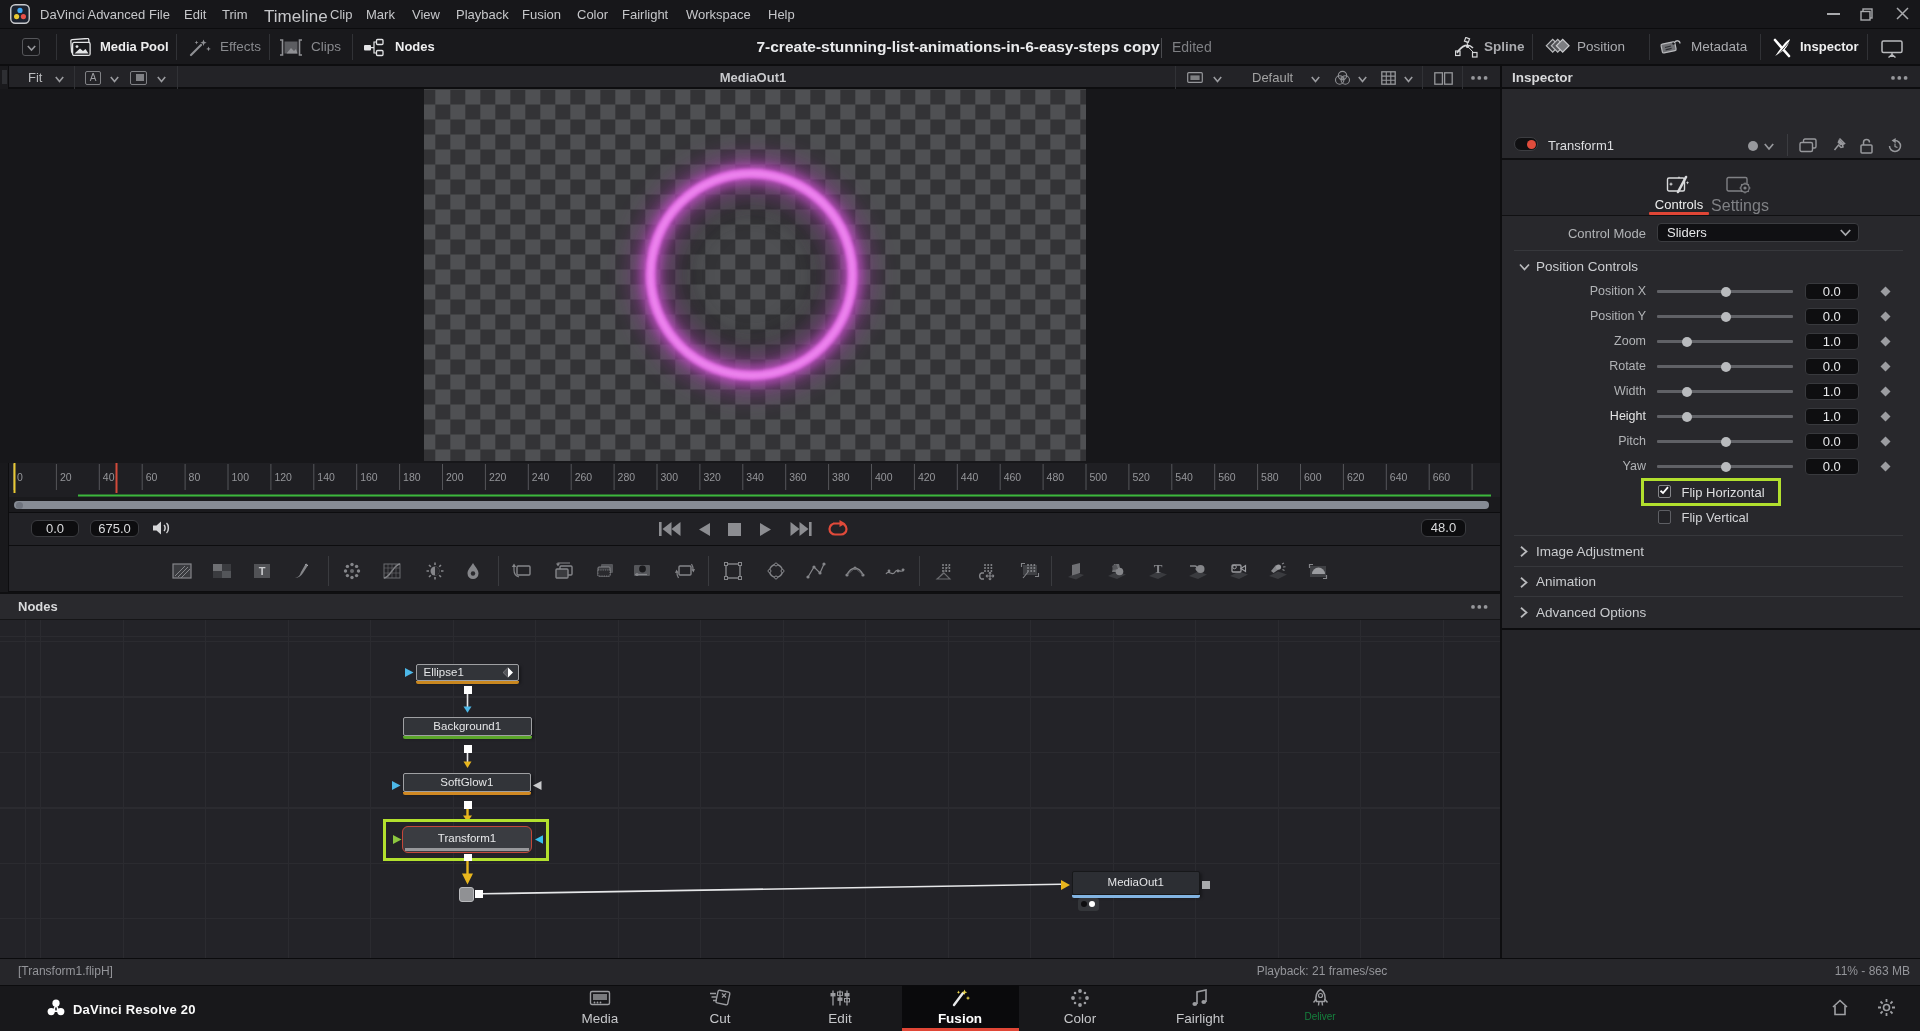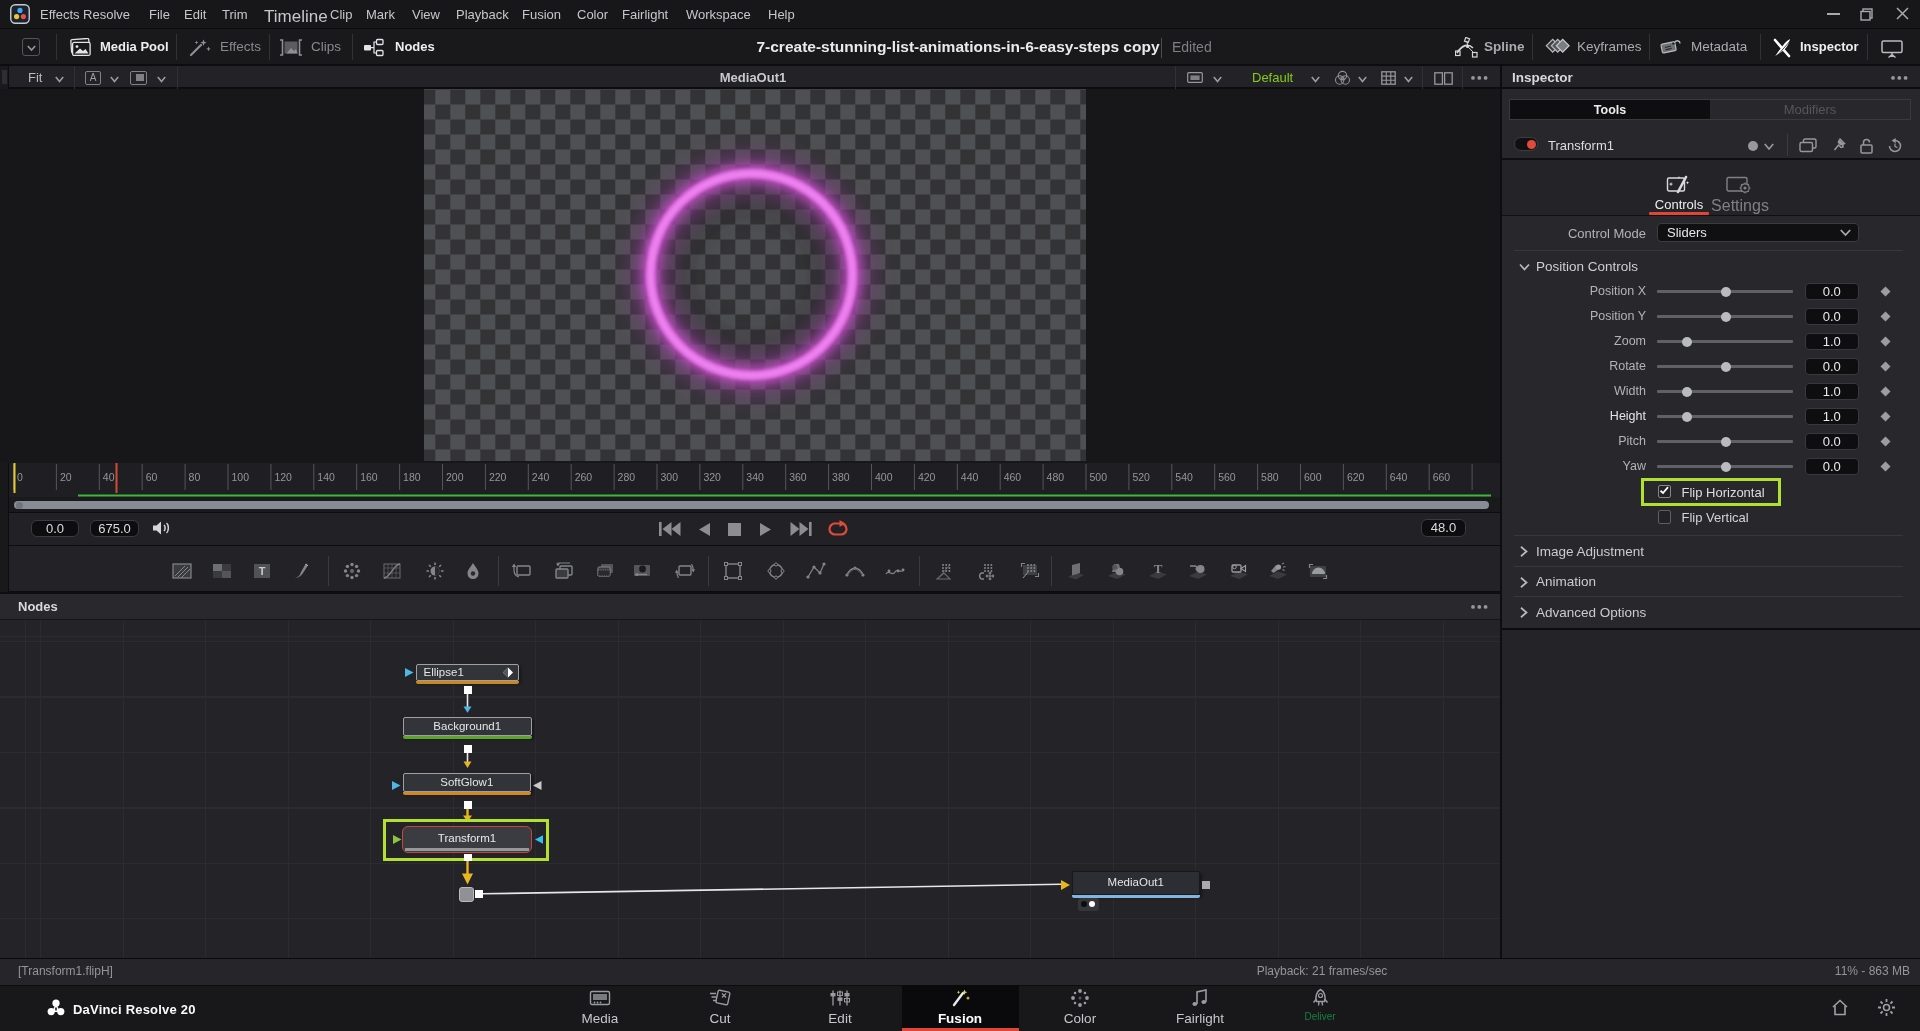--- a/index.html
+++ b/index.html
@@ -7,21 +7,21 @@
 .abs{position:absolute}
 </style></head><body>
 <div id="app">
 <div class="abs" style="left:0;top:0;width:1920px;height:28px;background:#17171a"></div>
 <svg class="abs" style="left:10px;top:4px" width="20" height="20" viewBox="0 0 20 20">
 <rect x="0.75" y="0.75" width="18.5" height="18.5" rx="4.5" fill="#1c2330" stroke="#c9cacd" stroke-width="1.4"></rect>
 <circle cx="10" cy="6.4" r="2.6" fill="#3fa9f5"></circle>
 <circle cx="6.6" cy="12.6" r="2.6" fill="#e8c832"></circle>
 <circle cx="13.4" cy="12.6" r="2.6" fill="#e85048"></circle>
 </svg>
-<div style="position:absolute;left:40px;top:7px;font-size:13px;color:#c6c7ca;font-weight:400;white-space:nowrap;letter-spacing:0px">Effects Resolve</div>
+<div style="position:absolute;left:40px;top:7px;font-size:13px;color:#c6c7ca;font-weight:400;white-space:nowrap;letter-spacing:0px">DaVinci Advanced</div>
 <div style="position:absolute;left:149px;top:7px;font-size:13px;color:#c6c7ca;font-weight:400;white-space:nowrap;letter-spacing:0px">File</div>
 <div style="position:absolute;left:184px;top:7px;font-size:13px;color:#c6c7ca;font-weight:400;white-space:nowrap;letter-spacing:0px">Edit</div>
 <div style="position:absolute;left:222px;top:7px;font-size:13px;color:#c6c7ca;font-weight:400;white-space:nowrap;letter-spacing:0px">Trim</div>
 <div style="position:absolute;left:264px;top:7px;font-size:17px;color:#c6c7ca;font-weight:400;white-space:nowrap;letter-spacing:0px">Timeline</div>
 <div style="position:absolute;left:330px;top:7px;font-size:13px;color:#c6c7ca;font-weight:400;white-space:nowrap;letter-spacing:0px">Clip</div>
 <div style="position:absolute;left:366px;top:7px;font-size:13px;color:#c6c7ca;font-weight:400;white-space:nowrap;letter-spacing:0px">Mark</div>
 <div style="position:absolute;left:412px;top:7px;font-size:13px;color:#c6c7ca;font-weight:400;white-space:nowrap;letter-spacing:0px">View</div>
 <div style="position:absolute;left:456px;top:7px;font-size:13px;color:#c6c7ca;font-weight:400;white-space:nowrap;letter-spacing:0px">Playback</div>
 <div style="position:absolute;left:522px;top:7px;font-size:13px;color:#c6c7ca;font-weight:400;white-space:nowrap;letter-spacing:0px">Fusion</div>
 <div style="position:absolute;left:577px;top:7px;font-size:13px;color:#c6c7ca;font-weight:400;white-space:nowrap;letter-spacing:0px">Color</div>
@@ -84,21 +84,21 @@
 <circle cx="12.5" cy="9.5" r="1.6" fill="#d6d7d9"></circle>
 <path d="M12.8,9 L11.8,3.8 M13.2,10 L18.5,15.5" stroke="#d6d7d9" stroke-width="1"></path>
 </svg>
 <div style="position:absolute;left:1484px;top:39px;font-size:13.5px;color:#aaabaf;font-weight:700;white-space:nowrap;letter-spacing:0px">Spline</div>
 <div style="position:absolute;left:1532px;top:34px;width:1px;height:26px;background:#313236"></div>
 <svg class="abs" style="left:1545px;top:38px" width="27" height="19" viewBox="0 0 27 19">
 <rect x="3.2" y="3.2" width="9" height="9" transform="rotate(45 7.7 7.7) translate(0 0)" fill="#3c3d41" stroke="#b9babd" stroke-width="1.2"></rect>
 <rect x="8.2" y="3.2" width="9" height="9" transform="rotate(45 12.7 7.7)" fill="#55565a" stroke="#b9babd" stroke-width="1.2"></rect>
 <rect x="13.2" y="3.2" width="9" height="9" transform="rotate(45 17.7 7.7)" fill="#7c7d81" stroke="#c9cacd" stroke-width="1.2"></rect>
 </svg>
-<div style="position:absolute;left:1577px;top:39px;font-size:13.5px;color:#aaabaf;font-weight:400;white-space:nowrap;letter-spacing:0px">Keyframes</div>
+<div style="position:absolute;left:1577px;top:39px;font-size:13.5px;color:#aaabaf;font-weight:400;white-space:nowrap;letter-spacing:0px">Position</div>
 <div style="position:absolute;left:1649px;top:34px;width:1px;height:26px;background:#313236"></div>
 <svg class="abs" style="left:1660px;top:38px" width="24" height="19" viewBox="0 0 24 19">
 <rect x="1.5" y="5" width="14" height="9" rx="1.5" transform="rotate(-12 8 9)" fill="#6f7074" stroke="#b9babd" stroke-width="1.2"></rect>
 <circle cx="13.5" cy="5.5" r="1.2" fill="#19191c"></circle>
 <path d="M14,5 C16,1.5 20,2.5 20,5.5" fill="none" stroke="#b9babd" stroke-width="1.3"></path>
 <path d="M5,9.5 L11,8 M5.6,11.8 L11.6,10.3" stroke="#2c2d31" stroke-width="1.2"></path>
 </svg>
 <div style="position:absolute;left:1691px;top:39px;font-size:13.5px;color:#aaabaf;font-weight:400;white-space:nowrap;letter-spacing:0px">Metadata</div>
 <div style="position:absolute;left:1760px;top:34px;width:1px;height:26px;background:#313236"></div>
 <svg class="abs" style="left:1771px;top:37px" width="24" height="22" viewBox="0 0 24 22">
@@ -132,21 +132,21 @@
 <div style="position:absolute;left:177px;top:66px;width:1px;height:24px;background:#313236"></div>
 <div style="position:absolute;left:753px;transform:translateX(-50%);top:70px;font-size:13px;color:#c9cacd;font-weight:600;white-space:nowrap;letter-spacing:0px">MediaOut1</div>
 <div style="position:absolute;left:1175px;top:66px;width:1px;height:24px;background:#313236"></div>
 <svg class="abs" style="left:1187px;top:72px" width="16" height="11" viewBox="0 0 16 11">
 <rect x="0.7" y="0.7" width="14.6" height="9.6" rx="1" fill="none" stroke="#96979b" stroke-width="1.2"></rect>
 <rect x="3.4" y="3.4" width="9.2" height="4.6" fill="#96979b" opacity="0.8" style="stroke-dasharray:1.2 1"></rect>
 </svg>
 <svg style="position:absolute;left:1213px;top:75.5px" width="9" height="7.5">
       <polyline points="0.8,1 4.5,5.5 8.2,1" fill="none" stroke="#9b9ca0" stroke-width="1.6"></polyline>
     </svg>
-<div style="position:absolute;left:1252px;top:70px;font-size:13px;color:#84cc16;font-weight:400;white-space:nowrap;letter-spacing:0px">Default</div>
+<div style="position:absolute;left:1252px;top:70px;font-size:13px;color:#a3a3a3;font-weight:400;white-space:nowrap;letter-spacing:0px">Default</div>
 <svg style="position:absolute;left:1311px;top:75.5px" width="9" height="7.5">
       <polyline points="0.8,1 4.5,5.5 8.2,1" fill="none" stroke="#9b9ca0" stroke-width="1.6"></polyline>
     </svg>
 <svg class="abs" style="left:1334px;top:70px" width="17" height="16" viewBox="0 0 17 16">
 <circle cx="8.5" cy="5.6" r="4.2" fill="none" stroke="#8f9094" stroke-width="1.1"></circle>
 <circle cx="5.7" cy="10" r="4.2" fill="none" stroke="#8f9094" stroke-width="1.1"></circle>
 <circle cx="11.3" cy="10" r="4.2" fill="none" stroke="#8f9094" stroke-width="1.1"></circle>
 <circle cx="8.5" cy="8.2" r="2.2" fill="#8f9094" opacity="0.65"></circle>
 </svg>
 <svg style="position:absolute;left:1358px;top:75.5px" width="9" height="7.5">
@@ -552,24 +552,20 @@
 <div class="abs" style="left:1072px;top:871px;width:127.5px;height:23.5px;background:#2c2e33;border:1px solid #17181a;border-radius:2px;font-size:11.5px;color:#e4e5e7;text-align:center;line-height:21.5px;box-shadow:1.5px 2.5px 3px rgba(0,0,0,0.35)">MediaOut1<div style="position:absolute;left:-1px;right:-1px;bottom:-4px;height:3px;background:#82b4e2;border-radius:0 0 2px 2px"></div></div>
 <svg style="position:absolute;left:1061px;top:879.5px" width="9" height="10">
       <polygon points="0,0 9,5.0 0,10" fill="#e8b61e" fill-opacity="1"></polygon>
     </svg>
 <div class="abs" style="left:1202px;top:880.5px;width:8px;height:8px;background:#a9aaad"></div>
 <div class="abs" style="left:1078px;top:898px;width:20.5px;height:13px;background:#34363a;border-radius:3px">
 <div style="position:absolute;left:3px;top:3.2px;width:6.2px;height:6.2px;border-radius:50%;background:#0d0d0f"></div>
 <div style="position:absolute;left:11px;top:3.2px;width:6.2px;height:6.2px;border-radius:50%;background:#fff"></div>
     </div>
 <div class="abs" style="left:1500px;top:89px;width:420px;height:869px;background:#28282c;border-left:2px solid #0e0e10"></div>
-<div class="abs" style="left:1509px;top:98.5px;width:402px;height:21.5px;border:1px solid #3a3a3e;display:flex">
-<div style="flex:1;background:#0e0e10;color:#eceded;font-size:12.5px;font-weight:600;text-align:center;line-height:20px">Tools</div>
-<div style="flex:1;background:#28282c;color:#55565b;font-size:13px;text-align:center;line-height:20px">Modifiers</div>
-    </div>
 <div class="abs" style="left:1514px;top:137px;width:24px;height:14px;border-radius:7px;background:#101012;border:1px solid #3c3d41">
 <div style="position:absolute;right:1.5px;top:1.5px;width:9px;height:9px;border-radius:50%;background:#e04c3c"></div>
     </div>
 <div style="position:absolute;left:1548px;top:138px;font-size:13px;color:#dcdde0;font-weight:400;white-space:nowrap;letter-spacing:0px">Transform1</div>
 <div class="abs" style="left:1748px;top:141px;width:10px;height:10px;border-radius:50%;background:#97989c"></div>
 <svg style="position:absolute;left:1764px;top:143px" width="10" height="8">
       <polyline points="0.8,1 5.0,6 9.2,1" fill="none" stroke="#97989c" stroke-width="1.7"></polyline>
     </svg>
 <div style="position:absolute;left:1787px;top:134px;width:1px;height:22px;background:#3b3c40"></div>
 <svg class="abs" style="left:1799px;top:138px" width="18" height="15" viewBox="0 0 18 15">

